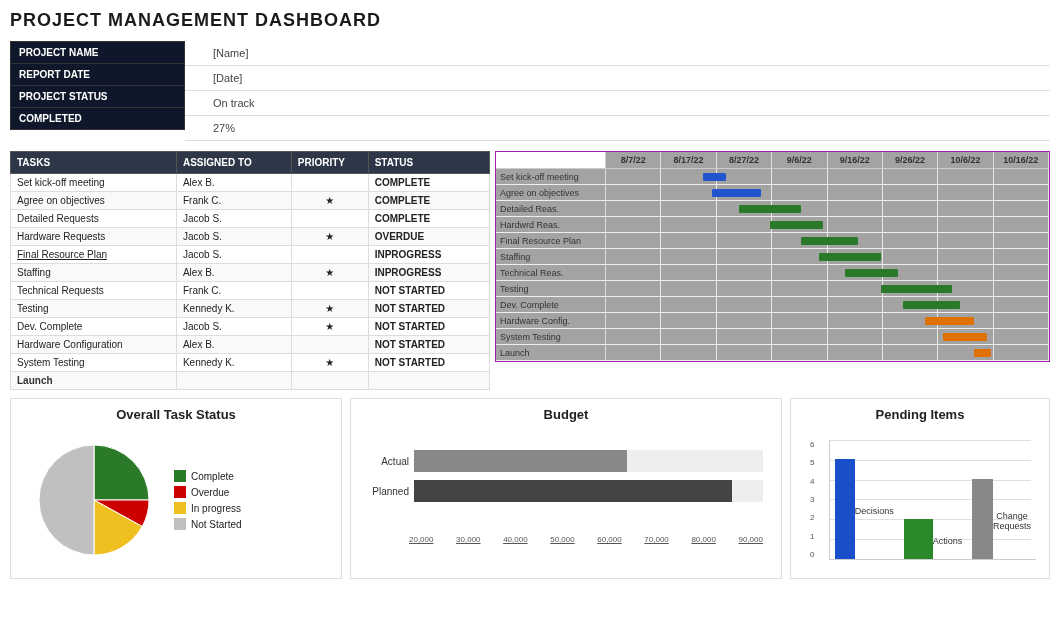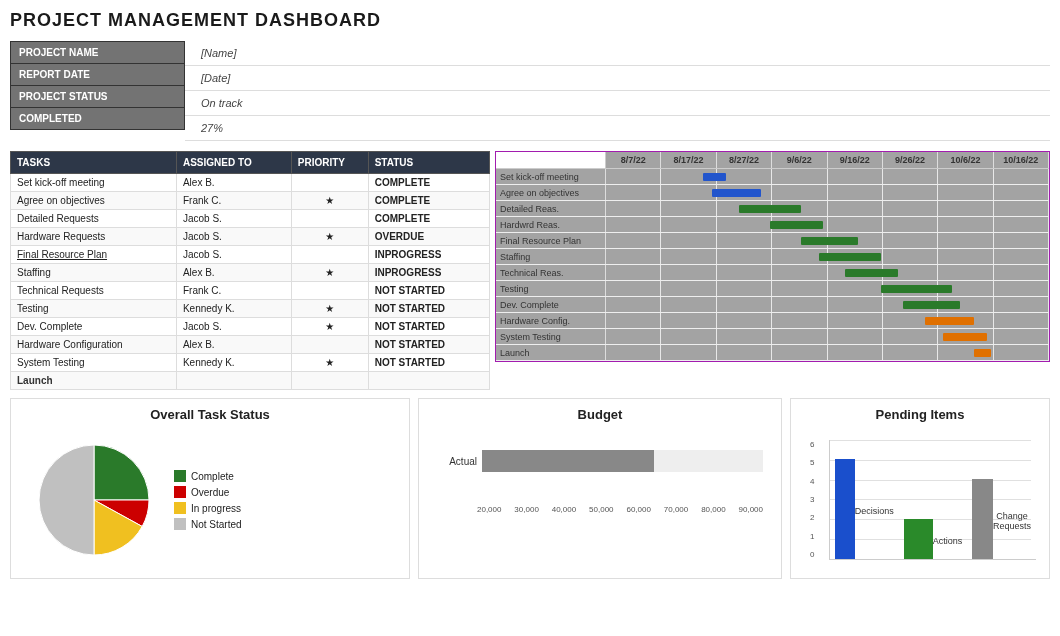--- a/index.html
+++ b/index.html
@@ -4,24 +4,24 @@
   <style>
     * { box-sizing: border-box; margin: 0; padding: 0; }
     body { font-family: Arial, sans-serif; background: #fff; font-size: 11px; color: #222; padding: 10px; width: 1060px; min-height: 636px; overflow: hidden; }
 
     
     .page-title { font-size: 18px; font-weight: bold; color: #1a1a1a; margin-bottom: 10px; letter-spacing: 1px; }
 
     
     .info-section { display: flex; gap: 0; margin-bottom: 10px; }
     .info-labels { width: 175px; }
-    .info-label-row { background: #737373; color: #fff; font-weight: bold; font-size: 10px; padding: 5px 8px; border: 1px solid #333; border-bottom: none; }
+    .info-label-row { background: #0f172a; color: #fff; font-weight: bold; font-size: 10px; padding: 5px 8px; border: 1px solid #333; border-bottom: none; }
     .info-label-row:last-child { border-bottom: 1px solid #333; }
     .info-values { flex: 1; }
-    .info-value-row { color: #444; font-size: 11px; padding: 5px 16px; border-bottom: 1px solid #ddd; min-height: 25px; display: flex; align-items: center; font-style: italic; }
+    .info-value-row { color: #444; font-size: 11px; padding: 5px 28px; border-bottom: 1px solid #ddd; min-height: 25px; display: flex; align-items: center; }
 
     
     .top-content { display: flex; gap: 5px; margin-bottom: 8px; }
 
     
     .tasks-section { width: 480px; flex-shrink: 0; }
     .tasks-table { width: 100%; border-collapse: collapse; }
     .tasks-table th { background: #2d3748; color: #fff; font-size: 10px; font-weight: bold; padding: 5px 6px; text-align: left; border: 1px solid #555; }
     .tasks-table td { font-size: 10px; padding: 3px 6px; border: 1px solid #ddd; color: #222; }
     .tasks-table tr:nth-child(even) td { background: #f9f9f9; }
@@ -50,40 +50,40 @@
     .gantt-bar { position: absolute; height: 8px; border-radius: 1px; top: 50%; transform: translateY(-50%); }
     .bar-blue { background: #2255cc; }
     .bar-green { background: #2a7a2a; }
     .bar-orange { background: #e07000; }
     .gantt-grid-lines { position: absolute; top: 0; left: 0; right: 0; bottom: 0; display: flex; pointer-events: none; }
     .gantt-grid-line { flex: 1; border-right: 1px solid #e8e8e8; }
 
     
     .bottom-section { display: flex; gap: 8px; }
     .chart-card { background: #fff; border: 1px solid #ddd; padding: 8px; }
-    .chart-card.pie-card { width: 400px; }
+    .chart-card.pie-card { width: 332px; }
     .chart-card.budget-card { flex: 1; }
     .chart-card.pending-card { width: 260px; }
     .chart-title { text-align: center; font-size: 13px; font-weight: bold; color: #222; margin-bottom: 8px; }
 
     
     .pie-content { display: flex; align-items: center; gap: 15px; padding: 5px 10px; }
     .pie-svg { width: 130px; height: 130px; }
     .pie-legend { display: flex; flex-direction: column; gap: 4px; }
     .legend-item { display: flex; align-items: center; gap: 5px; font-size: 10px; }
     .legend-dot { width: 12px; height: 12px; flex-shrink: 0; }
 
     
     .budget-chart { padding: 5px; }
     .budget-bars { display: flex; flex-direction: column; gap: 8px; margin-bottom: 5px; padding: 15px 5px; }
     .budget-bar-row { display: flex; align-items: center; gap: 5px; }
     .budget-bar-label { width: 40px; font-size: 10px; text-align: right; color: #333; }
     .budget-bar-track { flex: 1; height: 22px; background: #eee; position: relative; }
     .budget-bar-fill { height: 100%; }
-    .budget-x-axis { display: flex; justify-content: space-between; font-size: 8px; color: #555; padding: 0 5px 0 45px; margin-top: 18px; }
+    .budget-x-axis { display: flex; justify-content: space-between; font-size: 8px; color: #555; padding: 0 5px 0 45px; margin-top: 18px; text-decoration: underline; }
 
     
     .pending-chart { padding: 5px; }
     .bar-chart-area { position: relative; height: 120px; display: flex; align-items: flex-end; gap: 10px; padding: 0 5px; border-bottom: 1px solid #ccc; border-left: 1px solid #ccc; }
     .bar-col { display: flex; align-items: center; flex: 1; }
     .bar-col-bar { width: 100%; border-radius: 0; }
     .bar-col-label { font-size: 9px; text-align: center; margin-top: 3px; color: #333; }
     .pending-y-axis { position: absolute; left: -20px; top: 0; height: 100%; display: flex; flex-direction: column-reverse; justify-content: space-between; }
     .pending-y-label { font-size: 8px; color: #555; }
     .pending-chart-wrapper { position: relative; padding-left: 25px; margin-top: 5px; }
@@ -451,20 +451,26 @@
   <div class="chart-card budget-card">
     <div class="chart-title">Budget</div>
     <div class="budget-chart">
       <div class="budget-bars" id="budget-bars">
           <div class="budget-bar-row">
             <div class="budget-bar-label">Actual</div>
             <div class="budget-bar-track">
               <div class="budget-bar-fill" style="width: 61.1111%; background: rgb(136, 136, 136);"></div>
             </div>
           </div>
+          <div class="budget-bar-row">
+            <div class="budget-bar-label">Planned</div>
+            <div class="budget-bar-track">
+              <div class="budget-bar-fill" style="width: 91.1111%; background: rgb(68, 68, 68);"></div>
+            </div>
+          </div>
         </div>
       <div class="budget-x-axis" id="budget-x-axis">
           <span>20,000</span>
           <span>30,000</span>
           <span>40,000</span>
           <span>50,000</span>
           <span>60,000</span>
           <span>70,000</span>
           <span>80,000</span>
           <span>90,000</span>

